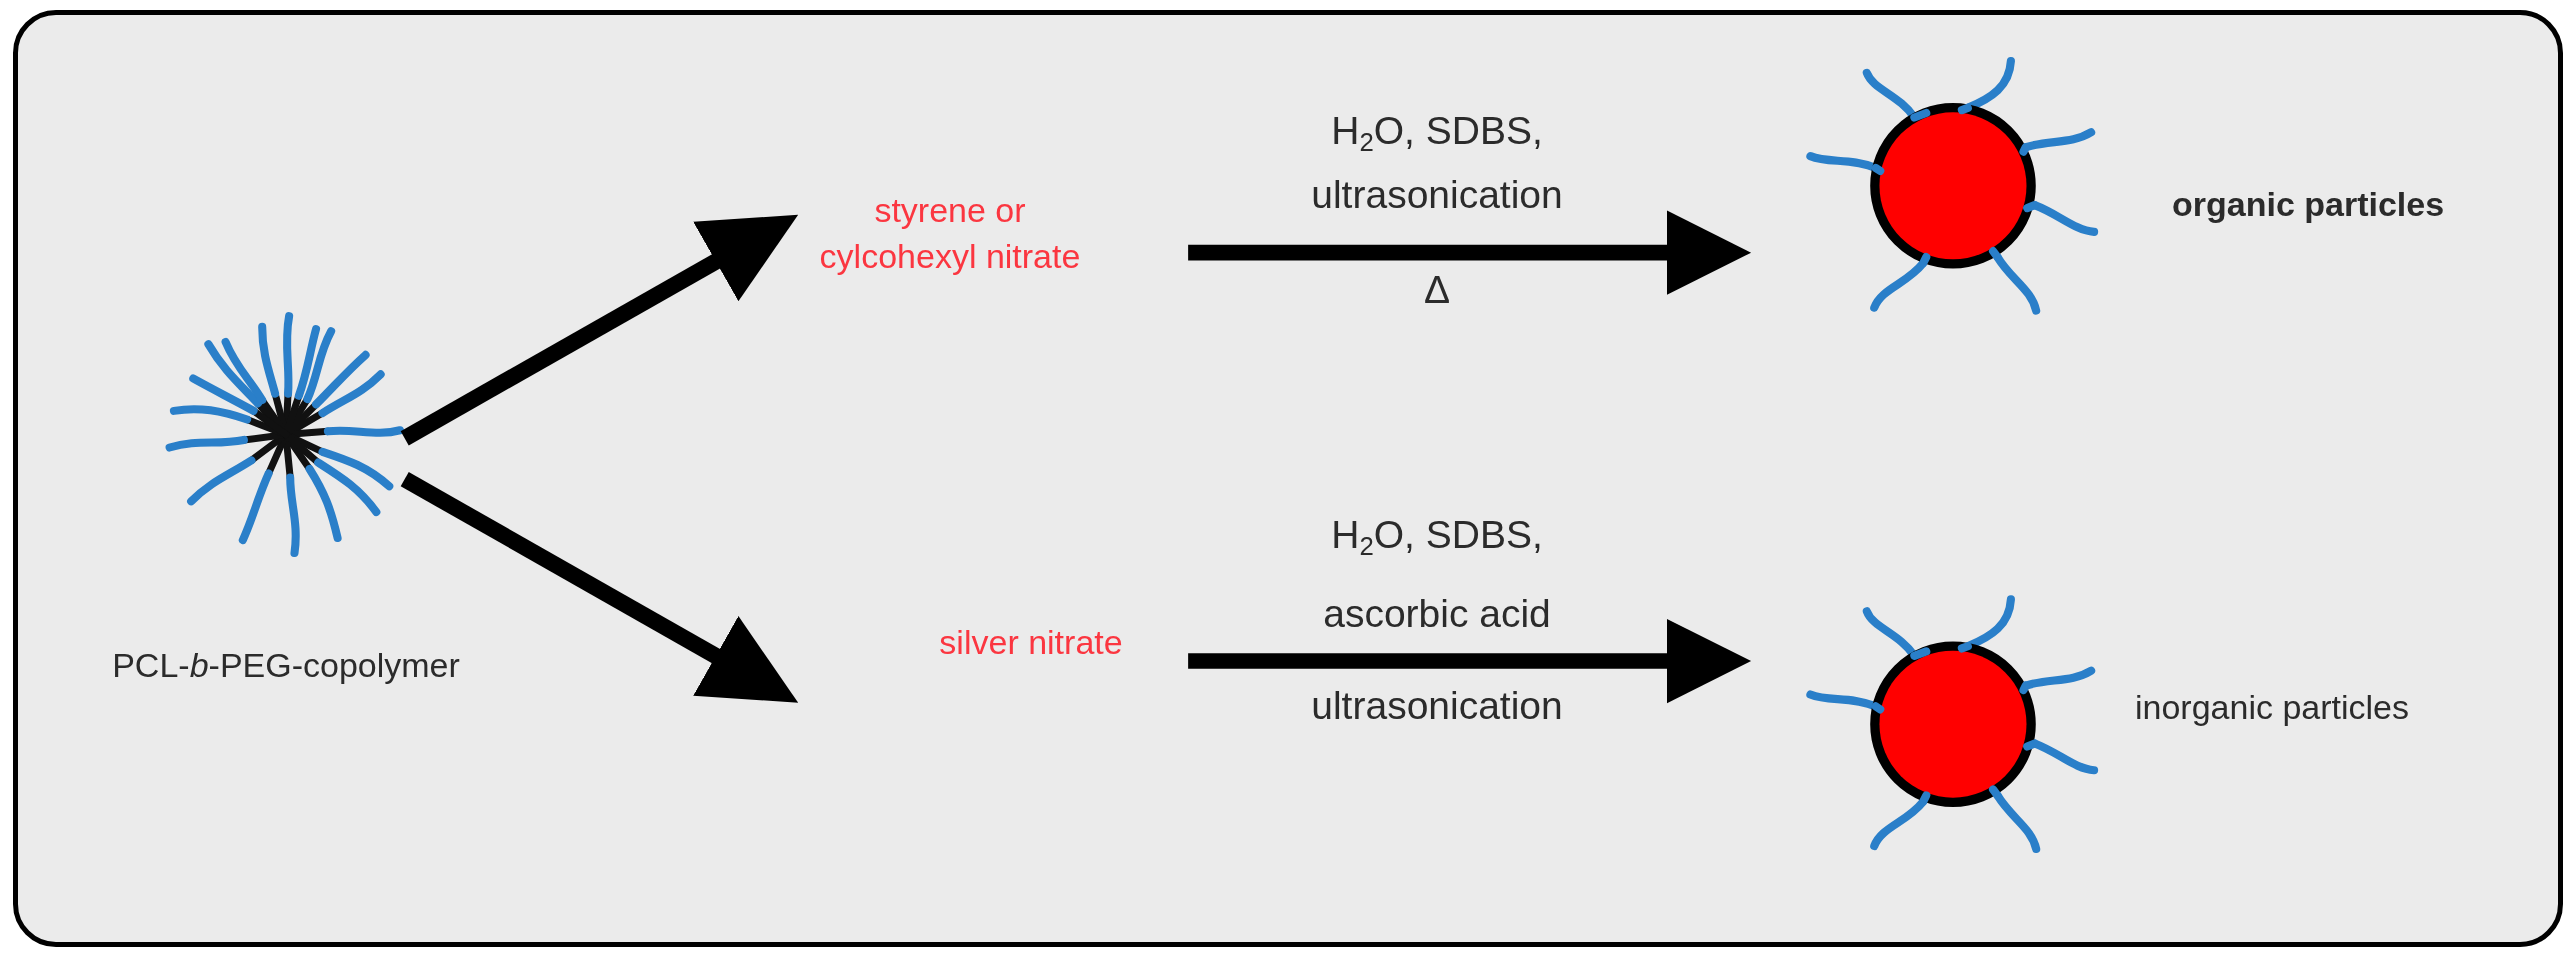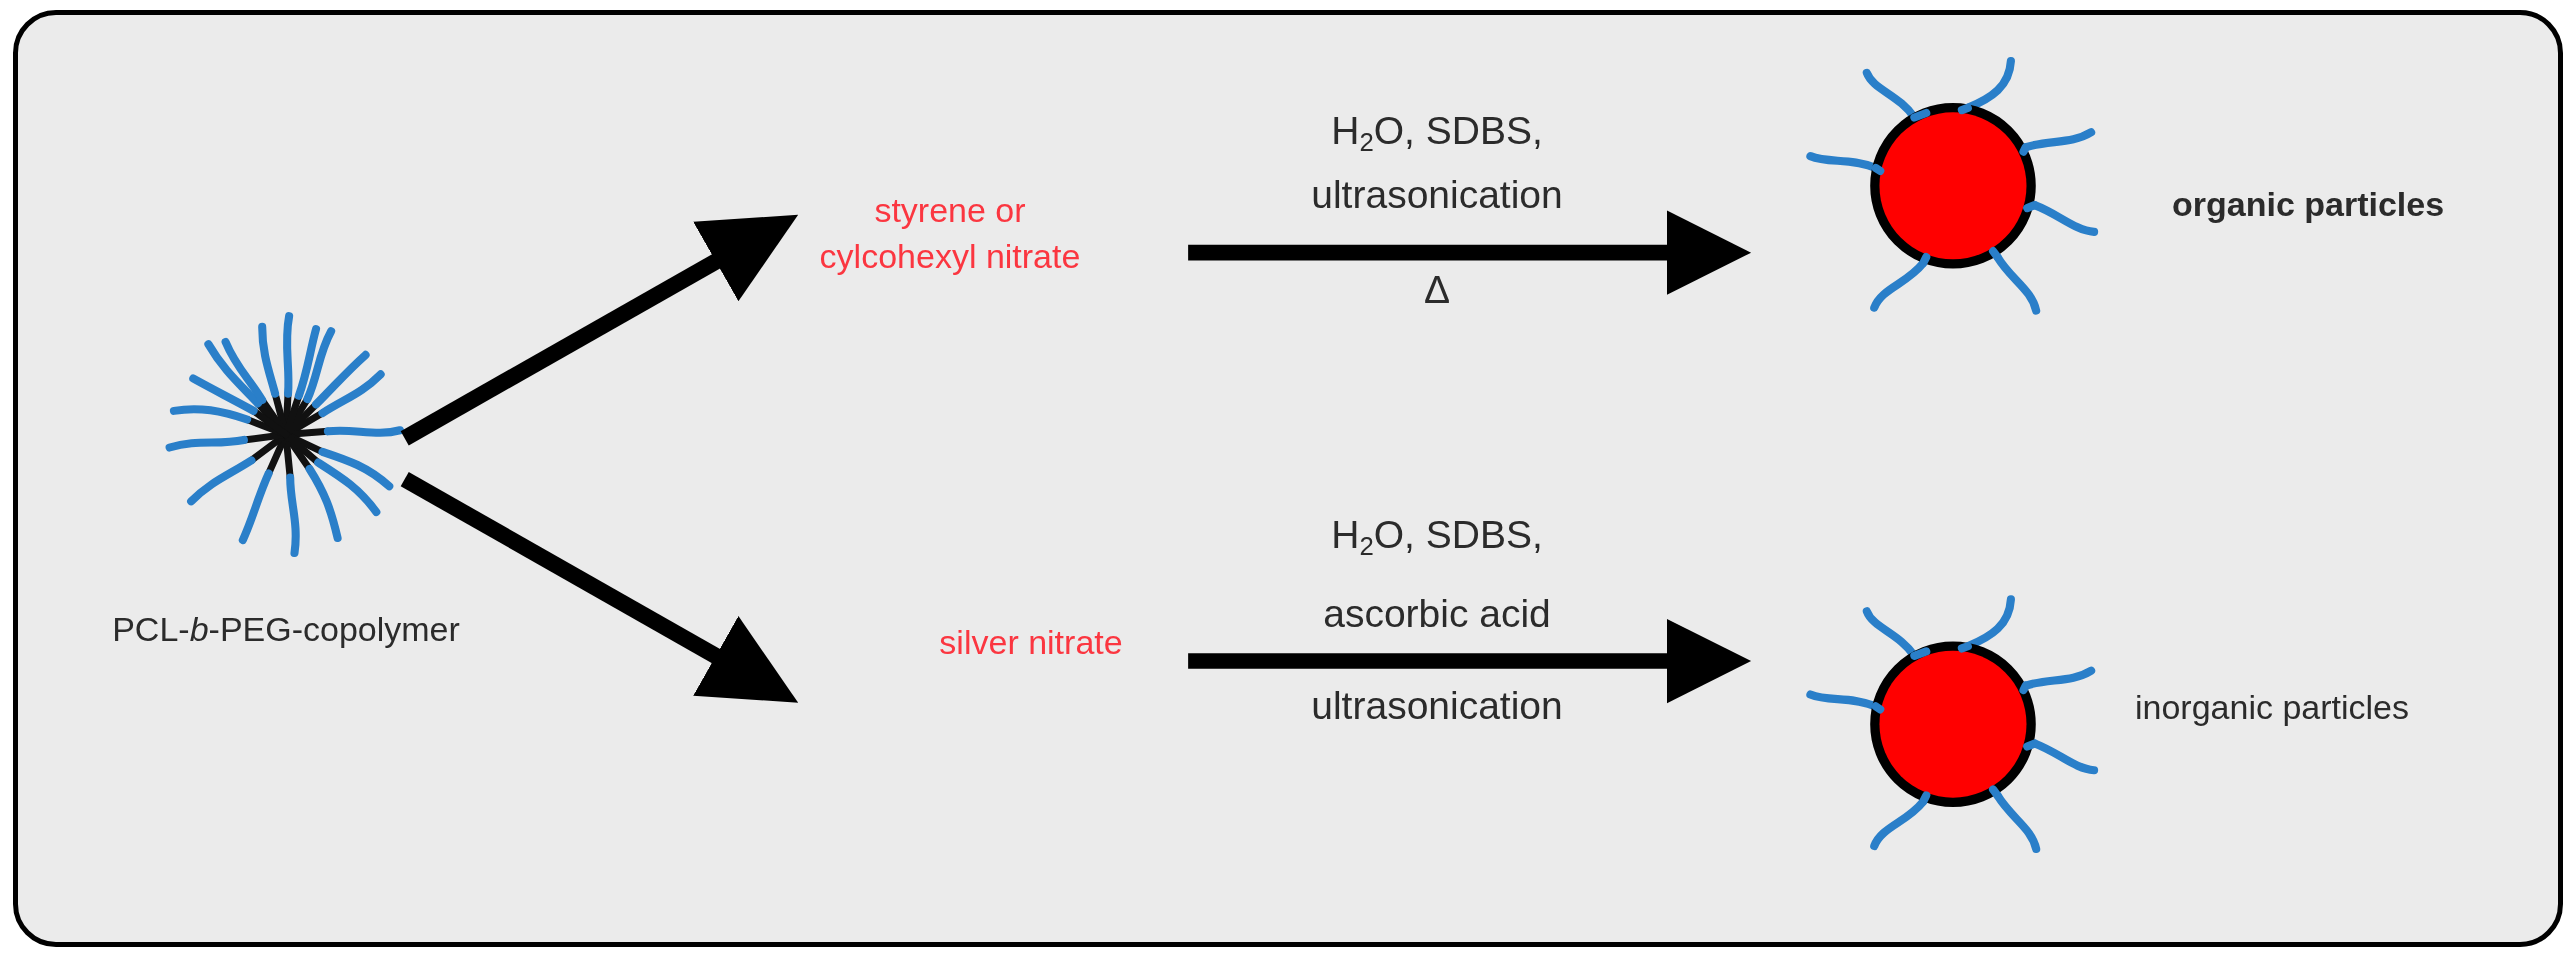--- a/index.html
+++ b/index.html
@@ -147,21 +147,21 @@
     <line x1="1600" y1="890" x2="2270" y2="890" stroke="#000000" stroke-width="21" marker-end="url(#ah)"></line>
 
     <g transform="translate(2630,250)">
       <use href="#nanoparticle"></use>
     </g>
     <g transform="translate(2630,975)">
       <use href="#nanoparticle"></use>
     </g>
   </svg>
 
-  <div class="lbl big center" style="left:286px; top:609px;">
+  <div class="lbl big center" style="left:286px; top:645px;">
     <span>PCL-</span><span class="ital">b</span><span>-PEG-copolymer</span>
   </div>
 
   <div class="lbl big red center" style="left:950px; top:190px;">styrene or</div>
   <div class="lbl big red center" style="left:950px; top:236px;">cylcohexyl nitrate</div>
 
   <div class="lbl cond center" style="left:1437px; top:108px;">
     <span>H</span><sub>2</sub><span>O, SDBS,</span>
   </div>
   <div class="lbl cond center" style="left:1437px; top:172px;">ultrasonication</div>

